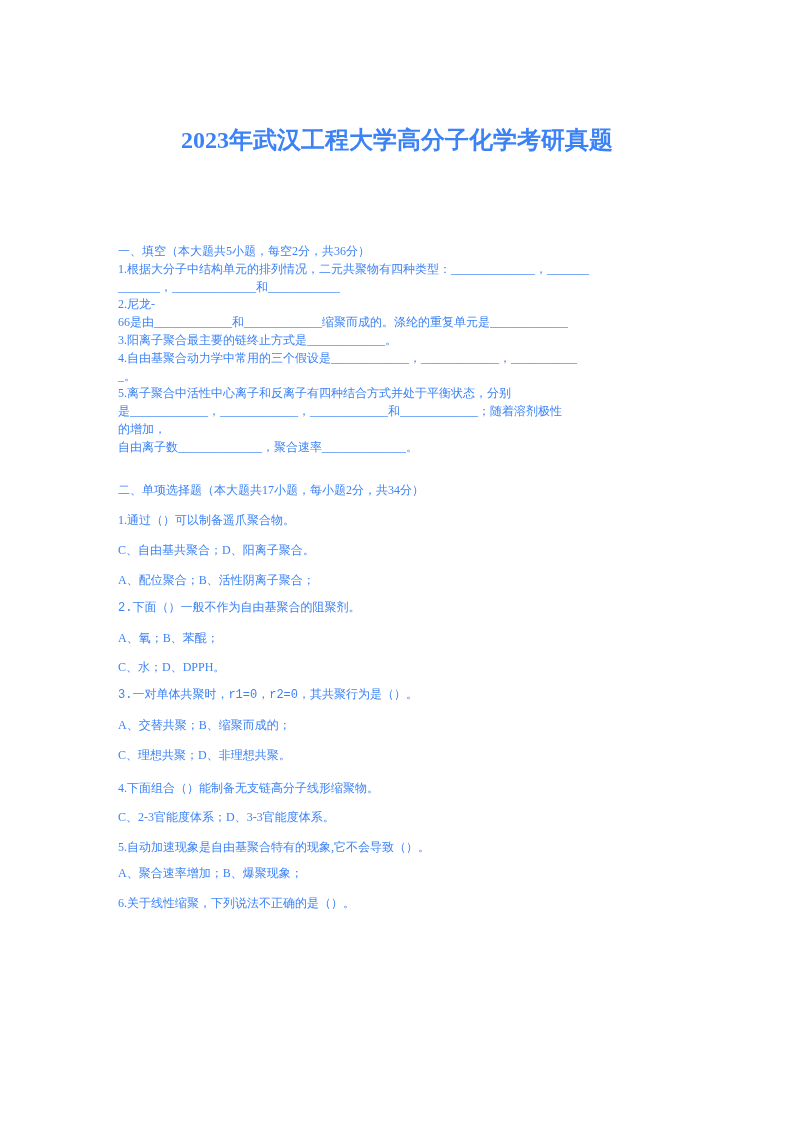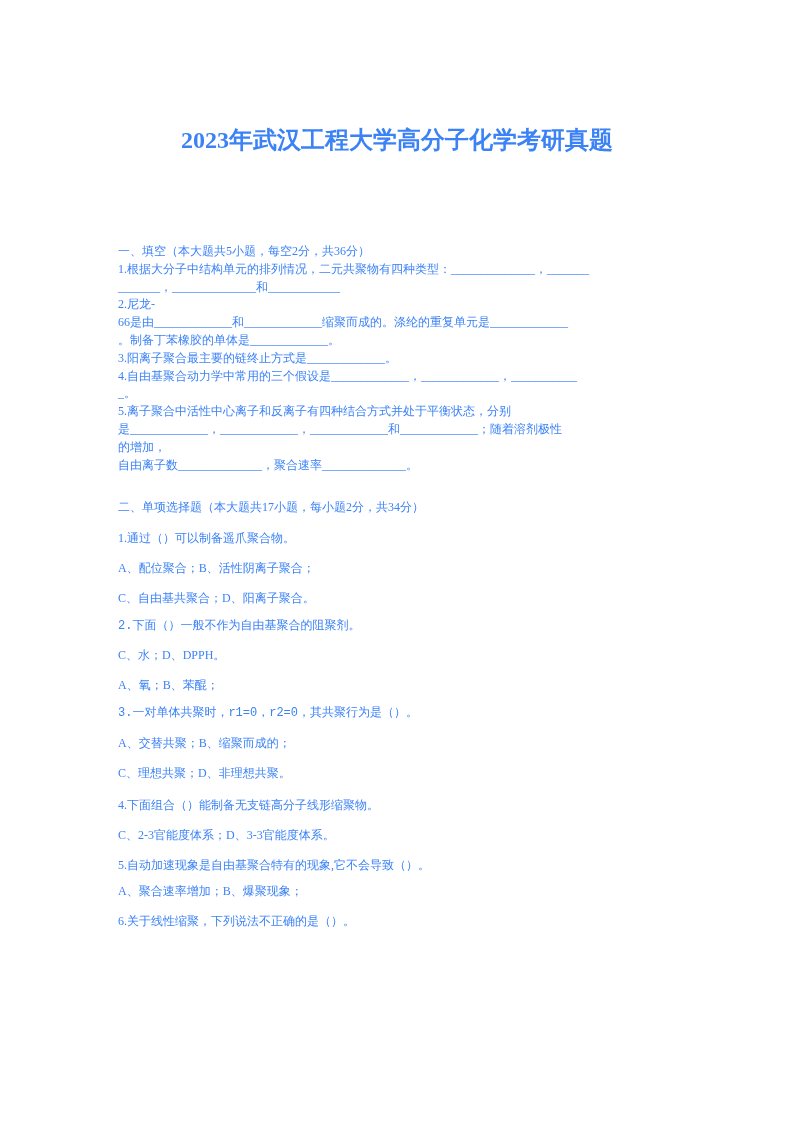--- a/index.html
+++ b/index.html
@@ -57,38 +57,37 @@
   <div class="content">
 
     <h1 class="doc-title">2023年武汉工程大学高分子化学考研真题</h1>
 
     <div class="s1">
       <p class="ln s1-heading">一、填空（本大题共5小题，每空2分，共36分）</p>
       <p class="ln">1.根据大分子中结构单元的排列情况，二元共聚物有四种类型：______________，_______</p>
       <p class="ln">_______，______________和____________</p>
       <p class="ln">2.尼龙-</p>
       <p class="ln">66是由_____________和_____________缩聚而成的。涤纶的重复单元是_____________</p>
-      <p class="ln">。制备丁苯橡胶的单体是_____________。</p>
       <p class="ln">3.阳离子聚合最主要的链终止方式是_____________。</p>
       <p class="ln">4.自由基聚合动力学中常用的三个假设是_____________，_____________，___________</p>
       <p class="ln">_。</p>
       <p class="ln">5.离子聚合中活性中心离子和反离子有四种结合方式并处于平衡状态，分别</p>
       <p class="ln">是_____________，_____________，_____________和_____________；随着溶剂极性</p>
       <p class="ln">的增加，</p>
       <p class="ln">自由离子数______________，聚合速率______________。</p>
     </div>
 
     <div class="mcq">
       <p class="ln mcq-heading">二、单项选择题（本大题共17小题，每小题2分，共34分）</p>
       <p class="ln g13">1.通过（）可以制备遥爪聚合物。</p>
+      <p class="ln">C、自由基共聚合；D、阳离子聚合。</p>
       <p class="ln">A、配位聚合；B、活性阴离子聚合；</p>
-      <p class="ln">C、自由基共聚合；D、阳离子聚合。</p>
       <p class="ln g10">2.下面（）一般不作为自由基聚合的阻聚剂。</p>
+      <p class="ln">A、氧；B、苯醌；</p>
       <p class="ln">C、水；D、DPPH。</p>
-      <p class="ln">A、氧；B、苯醌；</p>
       <p class="ln g10">3.一对单体共聚时，r1=0，r2=0，其共聚行为是（）。</p>
       <p class="ln">A、交替共聚；B、缩聚而成的；</p>
       <p class="ln">C、理想共聚；D、非理想共聚。</p>
       <p class="ln g15">4.下面组合（）能制备无支链高分子线形缩聚物。</p>
       <p class="ln">C、2-3官能度体系；D、3-3官能度体系。</p>
       <p class="ln">5.自动加速现象是自由基聚合特有的现象,它不会导致（）。</p>
       <p class="ln g8">A、聚合速率增加；B、爆聚现象；</p>
       <p class="ln">6.关于线性缩聚，下列说法不正确的是（）。</p>
     </div>
 

